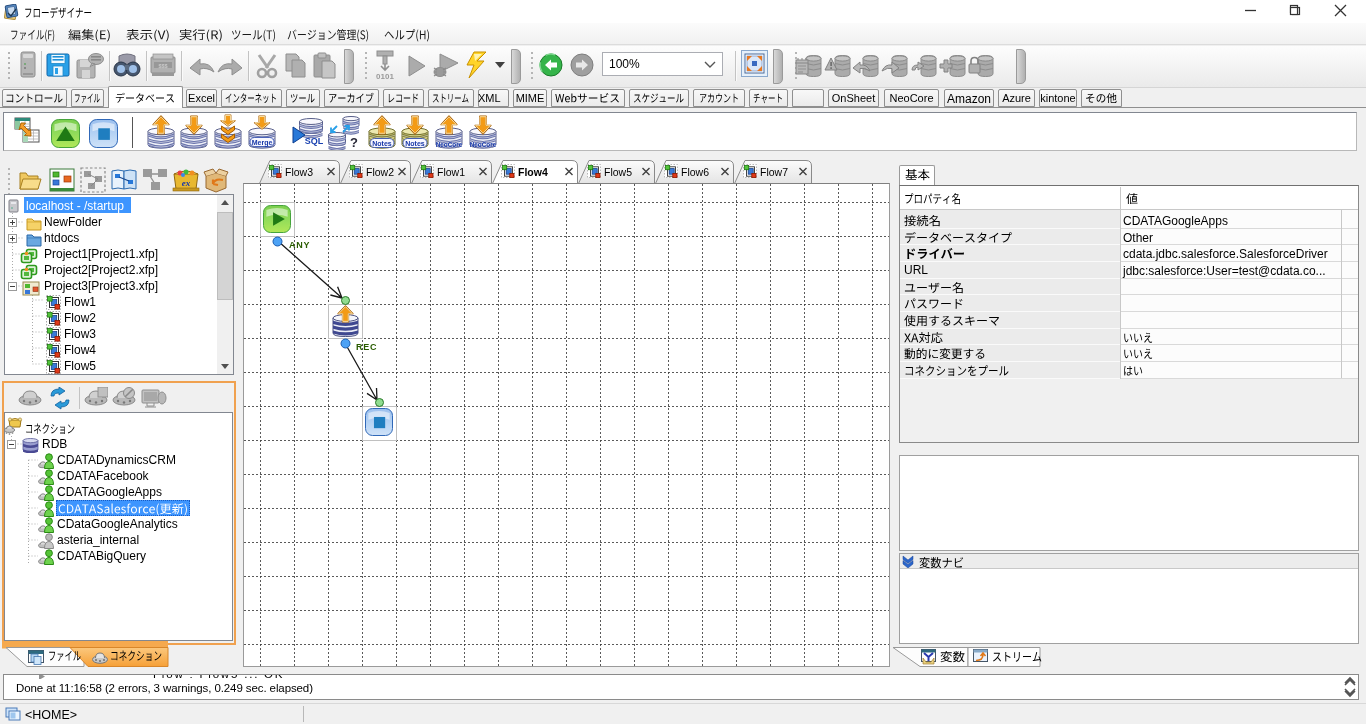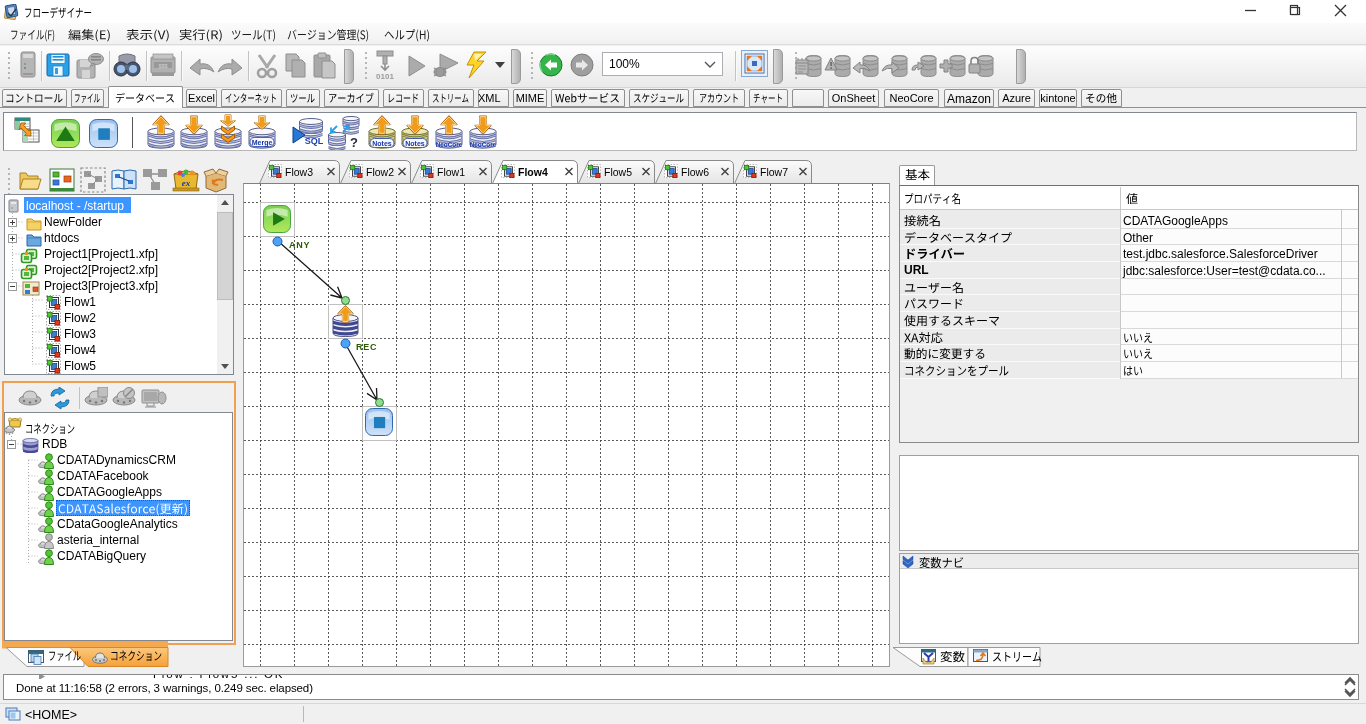--- a/index.html
+++ b/index.html
@@ -1027,24 +1027,24 @@
     </g>
   </svg>
 <div class="txt" style="left:1123px;top:230.7px;font-size:12px">Other</div>
 <div class="ab" style="left:900px;top:260.9px;width:220px;height:1px;background:#fafafa"></div>
 <div class="ab" style="left:1120px;top:260.9px;width:238px;height:1px;background:#d9d9d9"></div>
 <svg class="jt " style="left:904px;top:246.3px" width="63" height="18" viewBox="0 0 63 18">
     <g transform="translate(0,12.2) scale(1.0167,1)">
       <path d="M8.2 -8.9 7.2 -8.5C7.6 -7.9 7.9 -7.4 8.2 -6.6L9.3 -7.1C9.0 -7.7 8.5 -8.4 8.2 -8.9ZM9.8 -9.6 8.8 -9.1C9.2 -8.5 9.5 -8.1 9.9 -7.3L10.9 -7.8C10.6 -8.4 10.1 -9.1 9.8 -9.6ZM3.4 -1.0C3.4 -0.5 3.3 0.2 3.3 0.7H5.2C5.1 0.2 5.0 -0.6 5.0 -1.0V-4.4C6.3 -3.9 8.1 -3.2 9.4 -2.6L10.1 -4.2C9.0 -4.8 6.6 -5.6 5.0 -6.1V-7.9C5.0 -8.4 5.1 -8.9 5.1 -9.3H3.3C3.4 -8.9 3.4 -8.3 3.4 -7.9C3.4 -6.9 3.4 -1.9 3.4 -1.0Z M14.7 -9.2V-7.7C15.0 -7.7 15.5 -7.7 15.9 -7.7C16.6 -7.7 19.8 -7.7 20.5 -7.7C21.0 -7.7 21.5 -7.7 21.8 -7.7V-9.2C21.5 -9.2 20.9 -9.1 20.5 -9.1C19.8 -9.1 16.7 -9.1 15.9 -9.1C15.5 -9.1 15.0 -9.2 14.7 -9.2ZM22.8 -5.7 21.8 -6.4C21.6 -6.3 21.3 -6.3 20.9 -6.3C20.1 -6.3 15.8 -6.3 15.0 -6.3C14.6 -6.3 14.1 -6.3 13.6 -6.3V-4.8C14.1 -4.8 14.7 -4.8 15.0 -4.8C16.0 -4.8 20.1 -4.8 20.8 -4.8C20.5 -4.2 20.2 -3.4 19.5 -2.8C18.6 -1.8 17.2 -1.0 15.4 -0.7L16.6 0.7C18.1 0.3 19.6 -0.6 20.8 -1.9C21.7 -2.9 22.3 -4.1 22.6 -5.2C22.7 -5.4 22.8 -5.6 22.8 -5.7Z M24.7 -4.7 25.5 -3.2C27.0 -3.6 28.5 -4.2 29.7 -4.9V-1.0C29.7 -0.5 29.7 0.2 29.7 0.5H31.5C31.5 0.2 31.4 -0.5 31.4 -1.0V-5.9C32.6 -6.7 33.8 -7.6 34.7 -8.5L33.4 -9.7C32.6 -8.8 31.2 -7.6 30.0 -6.8C28.7 -6.0 26.9 -5.2 24.7 -4.7Z M45.4 -9.6 44.4 -9.2C44.7 -8.7 45.1 -8.0 45.3 -7.5L46.3 -7.9C46.1 -8.4 45.7 -9.1 45.4 -9.6ZM46.8 -10.1 45.8 -9.7C46.2 -9.3 46.5 -8.6 46.8 -8.1L47.7 -8.5C47.5 -8.9 47.1 -9.7 46.8 -10.1ZM38.3 -3.7C37.9 -2.7 37.2 -1.4 36.4 -0.4L38.1 0.3C38.7 -0.6 39.5 -2.0 39.9 -3.1C40.3 -4.2 40.7 -5.9 40.9 -6.7C41.0 -7.0 41.1 -7.6 41.2 -7.9L39.4 -8.3C39.3 -6.8 38.8 -5.1 38.3 -3.7ZM44.2 -4.0C44.7 -2.7 45.1 -1.2 45.5 0.3L47.3 -0.3C46.9 -1.5 46.3 -3.4 45.9 -4.5C45.4 -5.7 44.6 -7.5 44.1 -8.4L42.5 -7.9C43.0 -7.0 43.8 -5.2 44.2 -4.0Z M49.1 -5.6V-3.7C49.5 -3.7 50.4 -3.7 51.0 -3.7C52.4 -3.7 56.4 -3.7 57.5 -3.7C58.0 -3.7 58.6 -3.7 58.9 -3.7V-5.6C58.6 -5.5 58.0 -5.5 57.5 -5.5C56.4 -5.5 52.5 -5.5 51.0 -5.5C50.4 -5.5 49.5 -5.5 49.1 -5.6Z" fill="#000"></path>
     </g>
   </svg>
-<div class="txt" style="left:1123px;top:247.3px;font-size:12px">test.jdbc.salesforce.SalesforceDriver</div>
+<div class="txt" style="left:1123px;top:247.3px;font-size:12px">cdata.jdbc.salesforce.SalesforceDriver</div>
 <div class="ab" style="left:900px;top:277.6px;width:220px;height:1px;background:#fafafa"></div>
 <div class="ab" style="left:1120px;top:277.6px;width:238px;height:1px;background:#d9d9d9"></div>
-<div class="txt" style="left:904px;top:263.4px;font-size:12px;font-weight:bold">URL</div>
+<div class="txt" style="left:904px;top:263.4px;font-size:12px;font-weight:normal">URL</div>
 <div class="txt" style="left:1123px;top:263.9px;font-size:12px">jdbc:salesforce:User=test@cdata.co...</div>
 <div class="ab" style="left:900px;top:294.2px;width:220px;height:1px;background:#fafafa"></div>
 <div class="ab" style="left:1120px;top:294.2px;width:238px;height:1px;background:#d9d9d9"></div>
 <svg class="jt " style="left:904px;top:279.6px" width="62" height="18" viewBox="0 0 62 18">
     <g transform="translate(0,12.2)">
       <path d="M0.9 -1.8V-0.7C1.3 -0.7 1.7 -0.7 2.0 -0.7H10.1C10.3 -0.7 10.8 -0.7 11.1 -0.7V-1.8C10.8 -1.7 10.5 -1.7 10.1 -1.7H8.5C8.7 -3.0 9.2 -6.2 9.3 -7.3C9.3 -7.4 9.4 -7.6 9.4 -7.7L8.6 -8.1C8.5 -8.0 8.1 -8.0 7.9 -8.0C7.0 -8.0 4.0 -8.0 3.4 -8.0C3.0 -8.0 2.7 -8.0 2.3 -8.1V-7.0C2.7 -7.0 3.0 -7.0 3.4 -7.0C4.0 -7.0 7.1 -7.0 8.2 -7.0C8.1 -6.2 7.6 -3.0 7.4 -1.7H2.0C1.7 -1.7 1.3 -1.7 0.9 -1.8Z M13.2 -5.2V-4.0C13.6 -4.1 14.2 -4.1 14.9 -4.1C15.8 -4.1 20.6 -4.1 21.5 -4.1C22.0 -4.1 22.5 -4.0 22.8 -4.0V-5.2C22.5 -5.2 22.1 -5.1 21.5 -5.1C20.6 -5.1 15.8 -5.1 14.9 -5.1C14.2 -5.1 13.6 -5.2 13.2 -5.2Z M33.6 -9.2 33.0 -9.0C33.2 -8.5 33.5 -7.8 33.7 -7.3L34.3 -7.5C34.1 -8.0 33.8 -8.7 33.6 -9.2ZM34.8 -9.5 34.2 -9.3C34.4 -8.9 34.7 -8.2 34.9 -7.7L35.5 -7.9C35.3 -8.4 35.0 -9.1 34.8 -9.5ZM24.6 -6.7V-5.7C24.7 -5.7 25.3 -5.7 25.8 -5.7H27.1V-3.8C27.1 -3.3 27.0 -2.8 27.0 -2.7H28.1C28.1 -2.8 28.0 -3.3 28.0 -3.8V-5.7H31.5V-5.2C31.5 -1.9 30.4 -0.8 28.2 0.0L29.0 0.8C31.7 -0.5 32.4 -2.1 32.4 -5.3V-5.7H33.7C34.3 -5.7 34.7 -5.7 34.8 -5.7V-6.7C34.7 -6.7 34.3 -6.6 33.7 -6.6H32.4V-8.1C32.4 -8.6 32.5 -9.0 32.5 -9.1H31.4C31.4 -9.0 31.5 -8.6 31.5 -8.1V-6.6H28.0V-8.2C28.0 -8.6 28.1 -8.9 28.1 -9.0H27.0C27.1 -8.8 27.1 -8.4 27.1 -8.2V-6.6H25.8C25.3 -6.6 24.7 -6.7 24.6 -6.7Z M37.2 -5.2V-4.0C37.6 -4.1 38.2 -4.1 38.9 -4.1C39.8 -4.1 44.6 -4.1 45.5 -4.1C46.0 -4.1 46.5 -4.0 46.8 -4.0V-5.2C46.5 -5.2 46.1 -5.1 45.5 -5.1C44.6 -5.1 39.8 -5.1 38.9 -5.1C38.2 -5.1 37.6 -5.2 37.2 -5.2Z M52.5 -10.1C51.8 -8.8 50.4 -7.3 48.5 -6.2C48.7 -6.0 49.0 -5.7 49.1 -5.5C49.7 -5.8 50.2 -6.2 50.7 -6.6C51.5 -6.0 52.3 -5.2 52.9 -4.6C51.5 -3.6 49.9 -2.7 48.4 -2.3C48.6 -2.1 48.8 -1.8 48.9 -1.5C49.9 -1.8 50.9 -2.3 51.9 -2.9V1.0H52.8V0.5H57.7V1.0H58.7V-4.2H53.7C55.1 -5.3 56.3 -6.8 57.0 -8.6L56.4 -8.9L56.2 -8.9H52.8C53.1 -9.2 53.3 -9.6 53.5 -9.9ZM57.7 -0.3H52.8V-3.3H57.7ZM52.2 -8.1H55.8C55.2 -7.0 54.5 -6.1 53.6 -5.2C53.1 -5.9 52.1 -6.6 51.3 -7.2C51.6 -7.5 51.9 -7.8 52.2 -8.1Z" fill="#000"></path>
     </g>
   </svg>
 <div class="ab" style="left:900px;top:310.9px;width:220px;height:1px;background:#fafafa"></div>
 <div class="ab" style="left:1120px;top:310.9px;width:238px;height:1px;background:#d9d9d9"></div>

